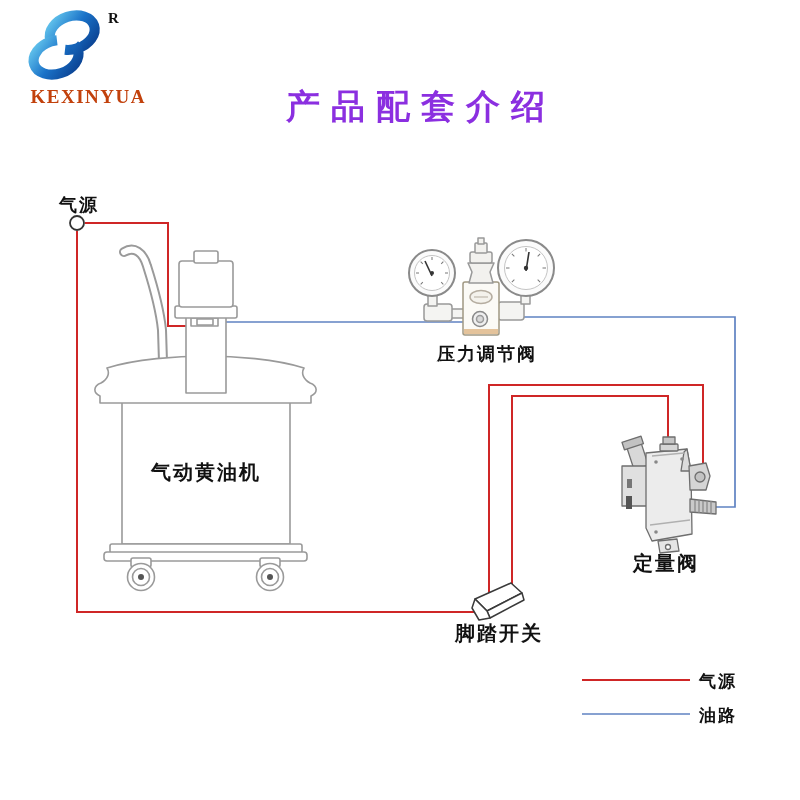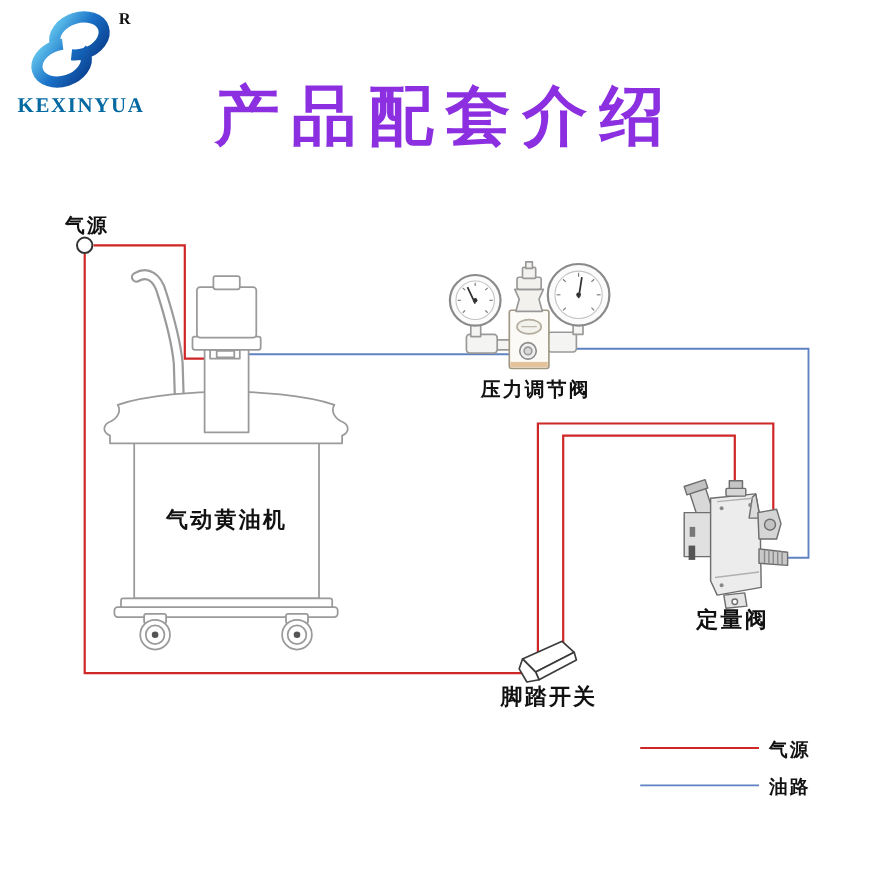--- a/index.html
+++ b/index.html
@@ -6,26 +6,26 @@
   body{
     width:800px;height:800px;background:#ffffff;position:relative;
     font-family:"Liberation Sans", sans-serif;overflow:hidden;
   }
   .canvas{position:absolute;inset:0;width:800px;height:800px;background:#fff;}
   
   .logo{position:absolute;left:10px;top:4px;width:140px;height:110px;}
   .logo-swirl{position:absolute;left:8px;top:4px;}
   .logo-r{position:absolute;left:98px;top:6px;font-family:"Liberation Serif",serif;
     font-weight:700;font-size:15px;color:#111;}
-  .logo-brand{position:absolute;left:6px;top:82px;width:130px;text-align:left;
+  .logo-brand{position:absolute;left:6px;top:82px;width:130px;text-align:right;
     font-family:"Liberation Serif",serif;font-weight:700;font-size:19px;
-    letter-spacing:1.5px;color:#0369a1;}
+    letter-spacing:1.5px;color:#c2410c;}
   
   .page-title{position:absolute;left:405px;top:70px;transform:translateX(-50%);
-    margin:0;font-size:59px;font-weight:700;letter-spacing:11px;white-space:nowrap;
+    margin:16px;font-size:34px;font-weight:700;letter-spacing:11px;white-space:nowrap;
     color:#8b2fe0;line-height:1.2;}
   
   .diagram{position:absolute;left:0;top:0;}
   text.diag-label{font-family:"Liberation Sans",sans-serif;font-weight:700;fill:#111;}
 </style>
 </head>
 <body>
 
 <div class="canvas">
 

